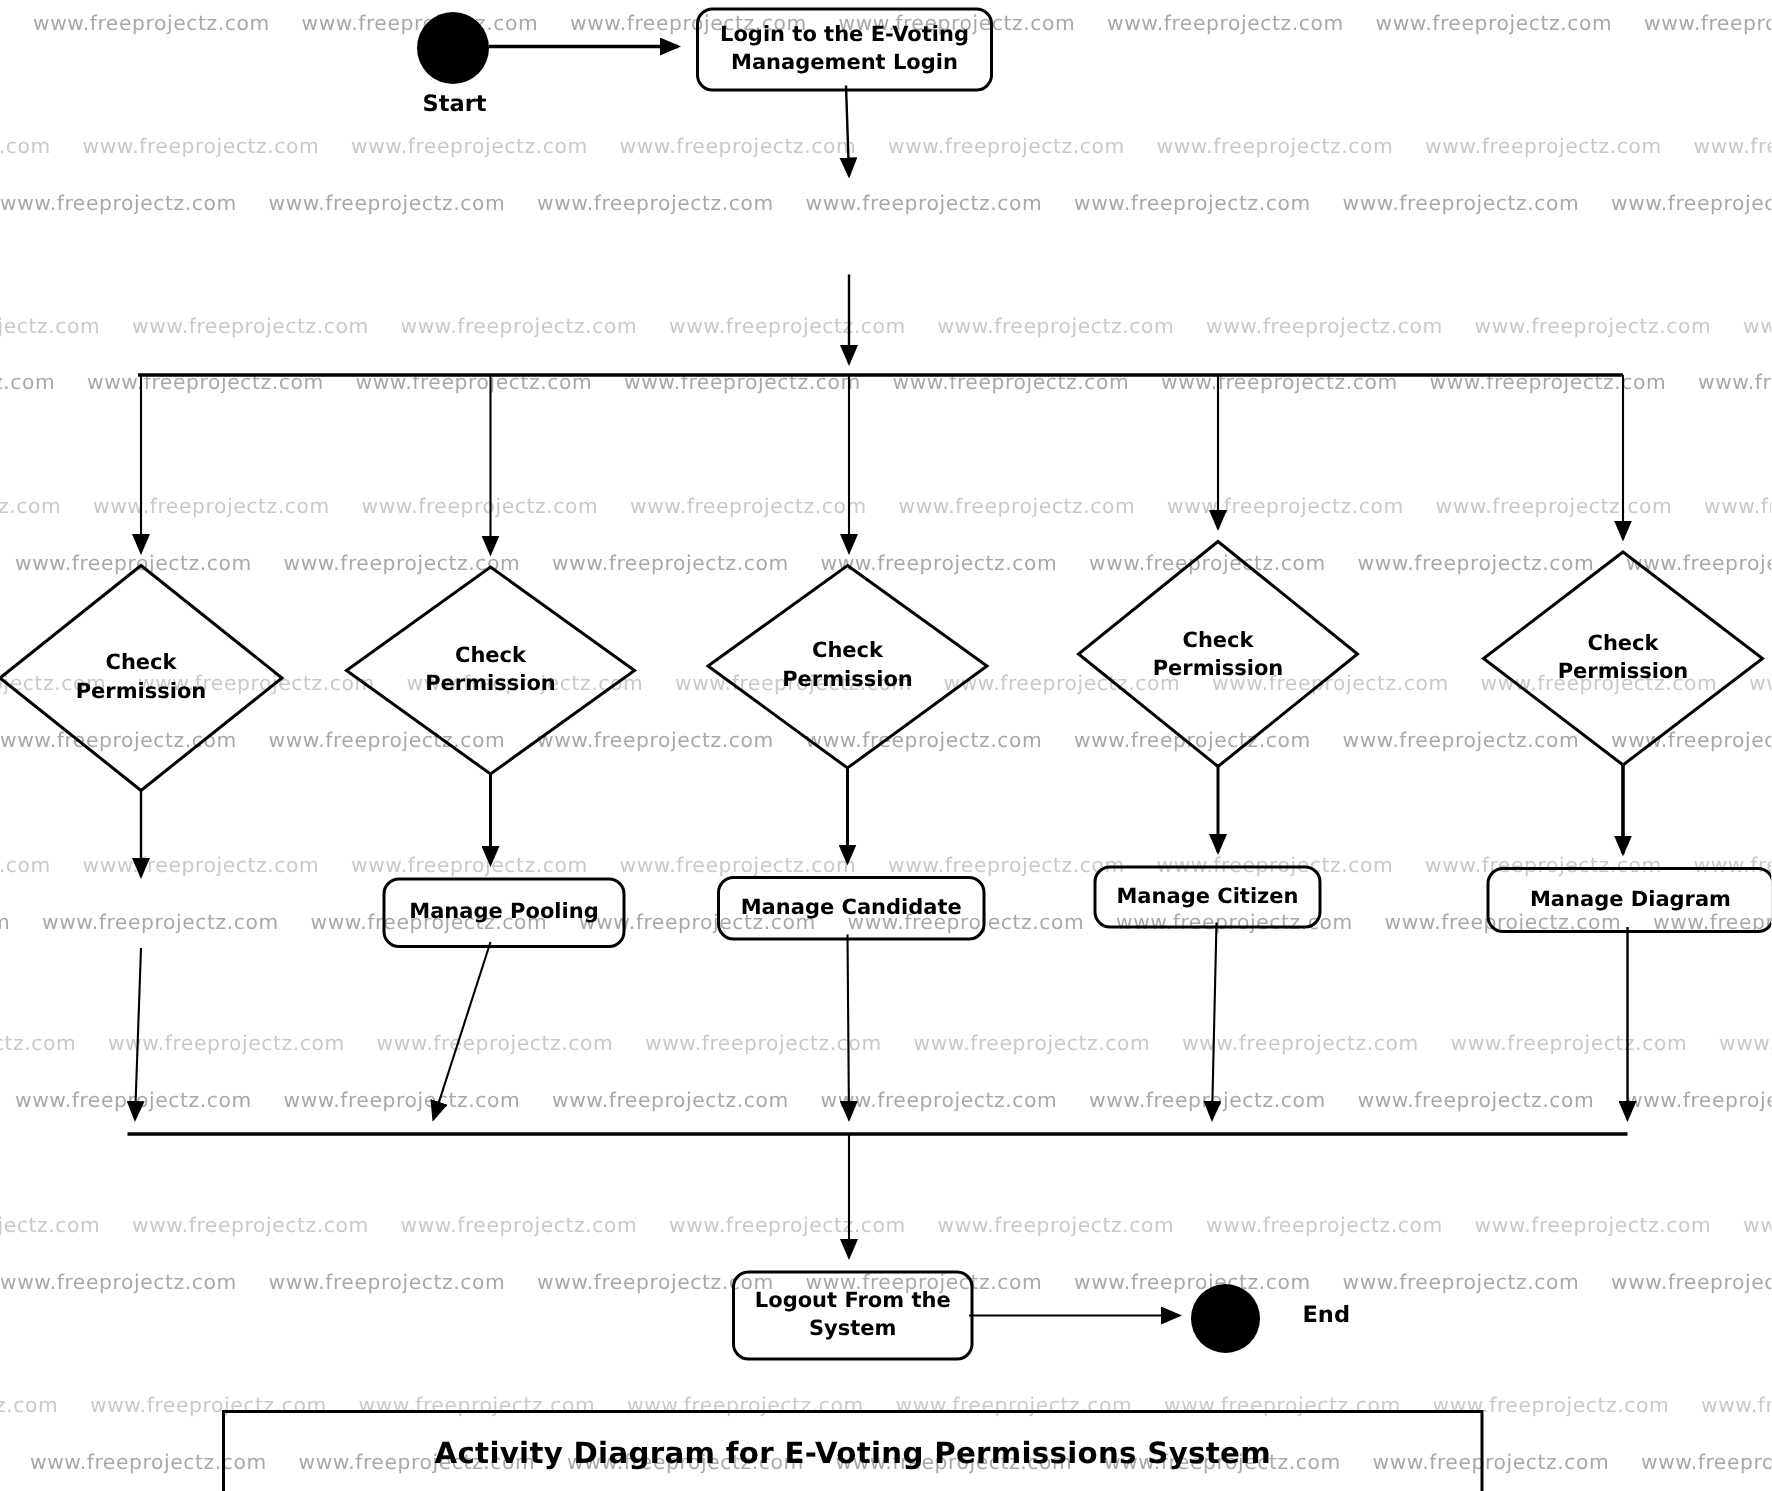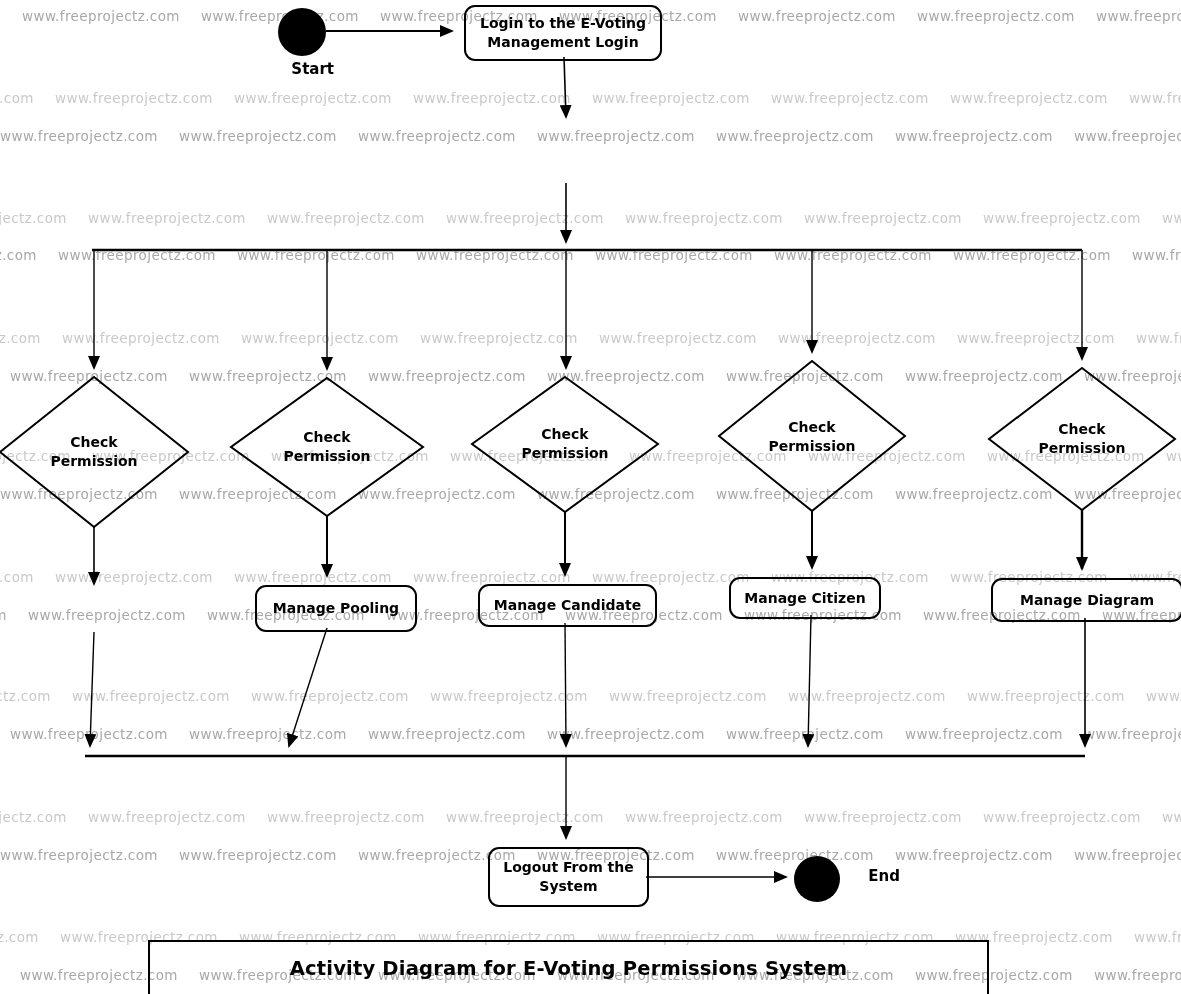--- a/index.html
+++ b/index.html
@@ -216,21 +216,21 @@
 
       <line x1="85" y1="756" x2="1085" y2="756" stroke-width="2.4"></line>
 
       <line x1="566" y1="756" x2="566" y2="838" stroke-width="1.4" marker-end="url(#arw)"></line>
 
       <line x1="646" y1="877" x2="786" y2="877" stroke-width="1.4" marker-end="url(#arw)"></line>
     </g>
   </svg>
 
   <div class="term-circle" style="left:278px;top:8px;width:48px;height:48px;"></div>
-  <div class="term-label" style="left:272px;top:60px;width:62px;text-align:right;">Start</div>
+  <div class="term-label" style="left:272px;top:60px;width:62px;">Start</div>
 
   <div class="action-box" style="left:464px;top:5px;width:194px;height:52px;">
     <span>Login to the E-Voting Management Login</span>
   </div>
 
 
   <div class="diamond-label" style="left:34px;top:433px;">Check Permission</div>
   <div class="diamond-label" style="left:267px;top:428px;">Check Permission</div>
   <div class="diamond-label" style="left:505px;top:425px;">Check Permission</div>
   <div class="diamond-label" style="left:752px;top:418px;">Check Permission</div>

